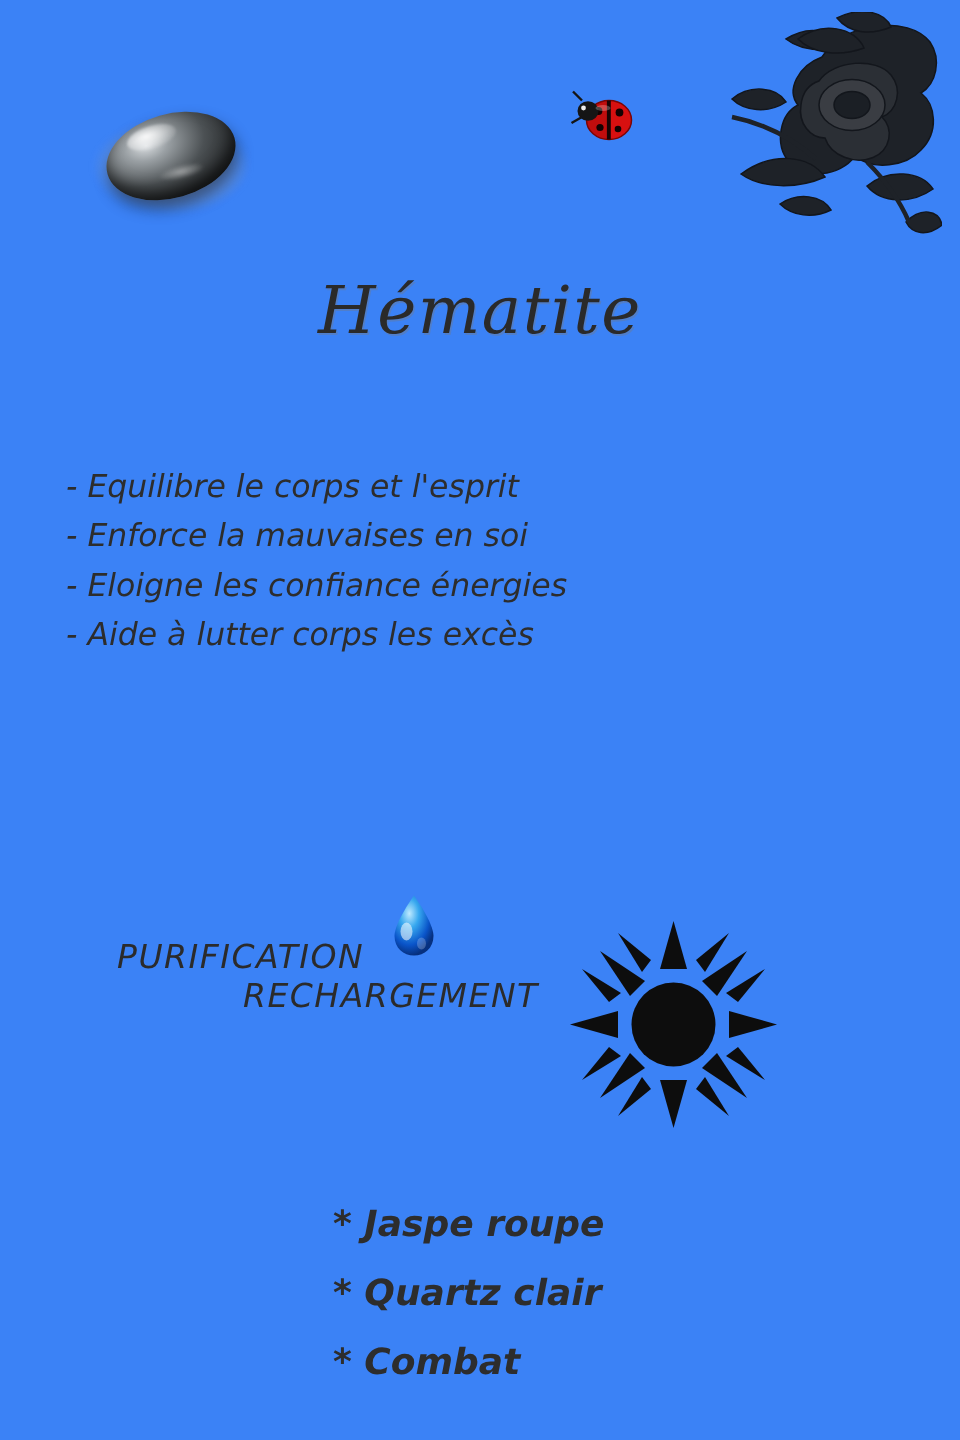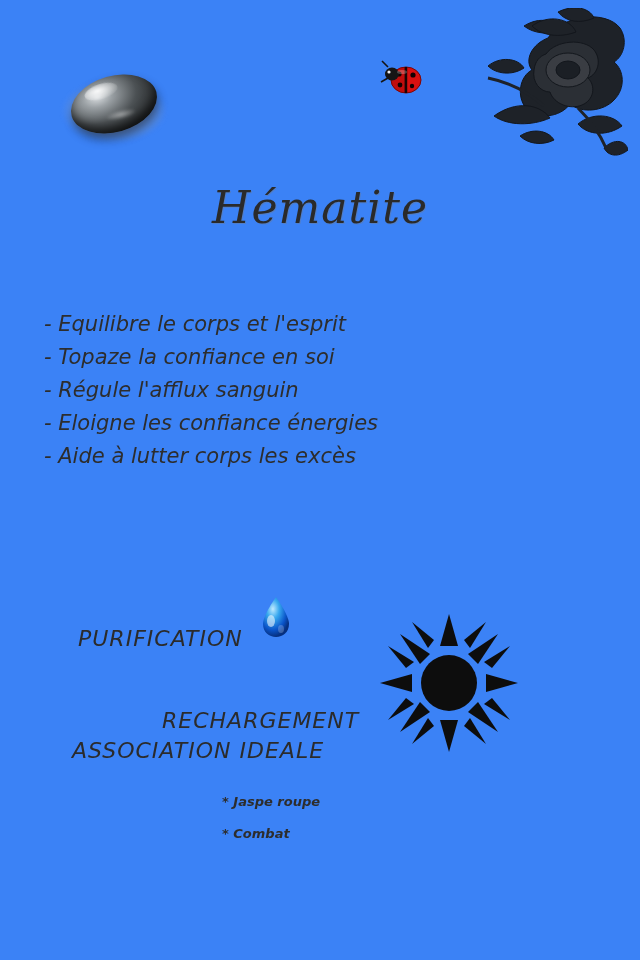--- a/index.html
+++ b/index.html
@@ -119,21 +119,21 @@
     position: absolute;
     left: 78px;
     top: 583px;
     display: flex;
     align-items: center;
     gap: 18px;
   }
   .recharge-row {
     position: absolute;
     left: 162px;
-    top: 708px;
+    top: 652px;
   }
   .association-row {
     position: absolute;
     left: 72px;
     top: 738px;
   }
   .care-label {
     color: #2b2b2b;
     font-family: "DejaVu Sans", sans-serif;
     font-style: italic;
@@ -161,23 +161,24 @@
     position: absolute;
     left: 222px;
     top: 786px;
   }
   .assoc-list li {
     list-style: none;
     color: #2d2d2d;
     font-family: "DejaVu Sans", sans-serif;
     font-style: italic;
     font-weight: bold;
-    font-size: 13px;
+    font-size: 24px;
     line-height: 32px;
     white-space: nowrap;
+    margin-top: 14px;
   }
 </style>
 </head>
 <body>
 
 <div class="page">
 
   <div class="hematite-stone">
     <div class="halo"></div>
     <div class="body"></div>
@@ -218,22 +219,21 @@
       <circle cx="9" cy="14" r="1.6" fill="#eee"></circle>
       <path d="M8 9 L2 3 M8 20 L1 24" stroke="#151515" stroke-width="1.6" fill="none"></path>
       <ellipse cx="22" cy="14" rx="5" ry="2" fill="rgba(255,255,255,0.25)"></ellipse>
     </g>
   </svg>
 
   <div class="title">Hématite</div>
 
   <ul class="benefits">
     <li>- Equilibre le corps et l'esprit</li>
-    <li>- Topaze la confiance en soi</li>
-    <li>- Régule l'afflux sanguin</li>
+    <li>- Enforce la mauvaises en soi</li>
     <li>- Eloigne les confiance énergies</li>
     <li>- Aide à lutter corps les excès</li>
   </ul>
 
   <div class="purification-row">
     <span class="care-label">PURIFICATION</span>
     <svg class="waterdrop" viewBox="0 0 30 42">
       <defs>
         <radialGradient id="dropg" cx="38%" cy="30%" r="70%">
           <stop offset="0%" stop-color="#bfeaff"></stop>
@@ -267,22 +267,20 @@
       <path d="M34 10 L50 36 L56 28 Z"></path>
       <path d="M10 108 L36 92 L28 86 Z"></path>
       <path d="M132 108 L106 92 L114 86 Z"></path>
       <path d="M34 132 L50 106 L56 114 Z"></path>
       <path d="M108 132 L92 106 L86 114 Z"></path>
       <path d="M10 34 L36 50 L28 56 Z"></path>
       <path d="M132 34 L106 50 L114 56 Z"></path>
     </g>
   </svg>
 
-  <div class="association-row">
-    <span class="care-label">ASSOCIATION IDEALE</span>
-  </div>
 
   <ul class="assoc-list">
     <li>* Jaspe roupe</li>
+    <li>* Quartz clair</li>
     <li>* Combat</li>
   </ul>
 
 </div>
 
 </body></html>

